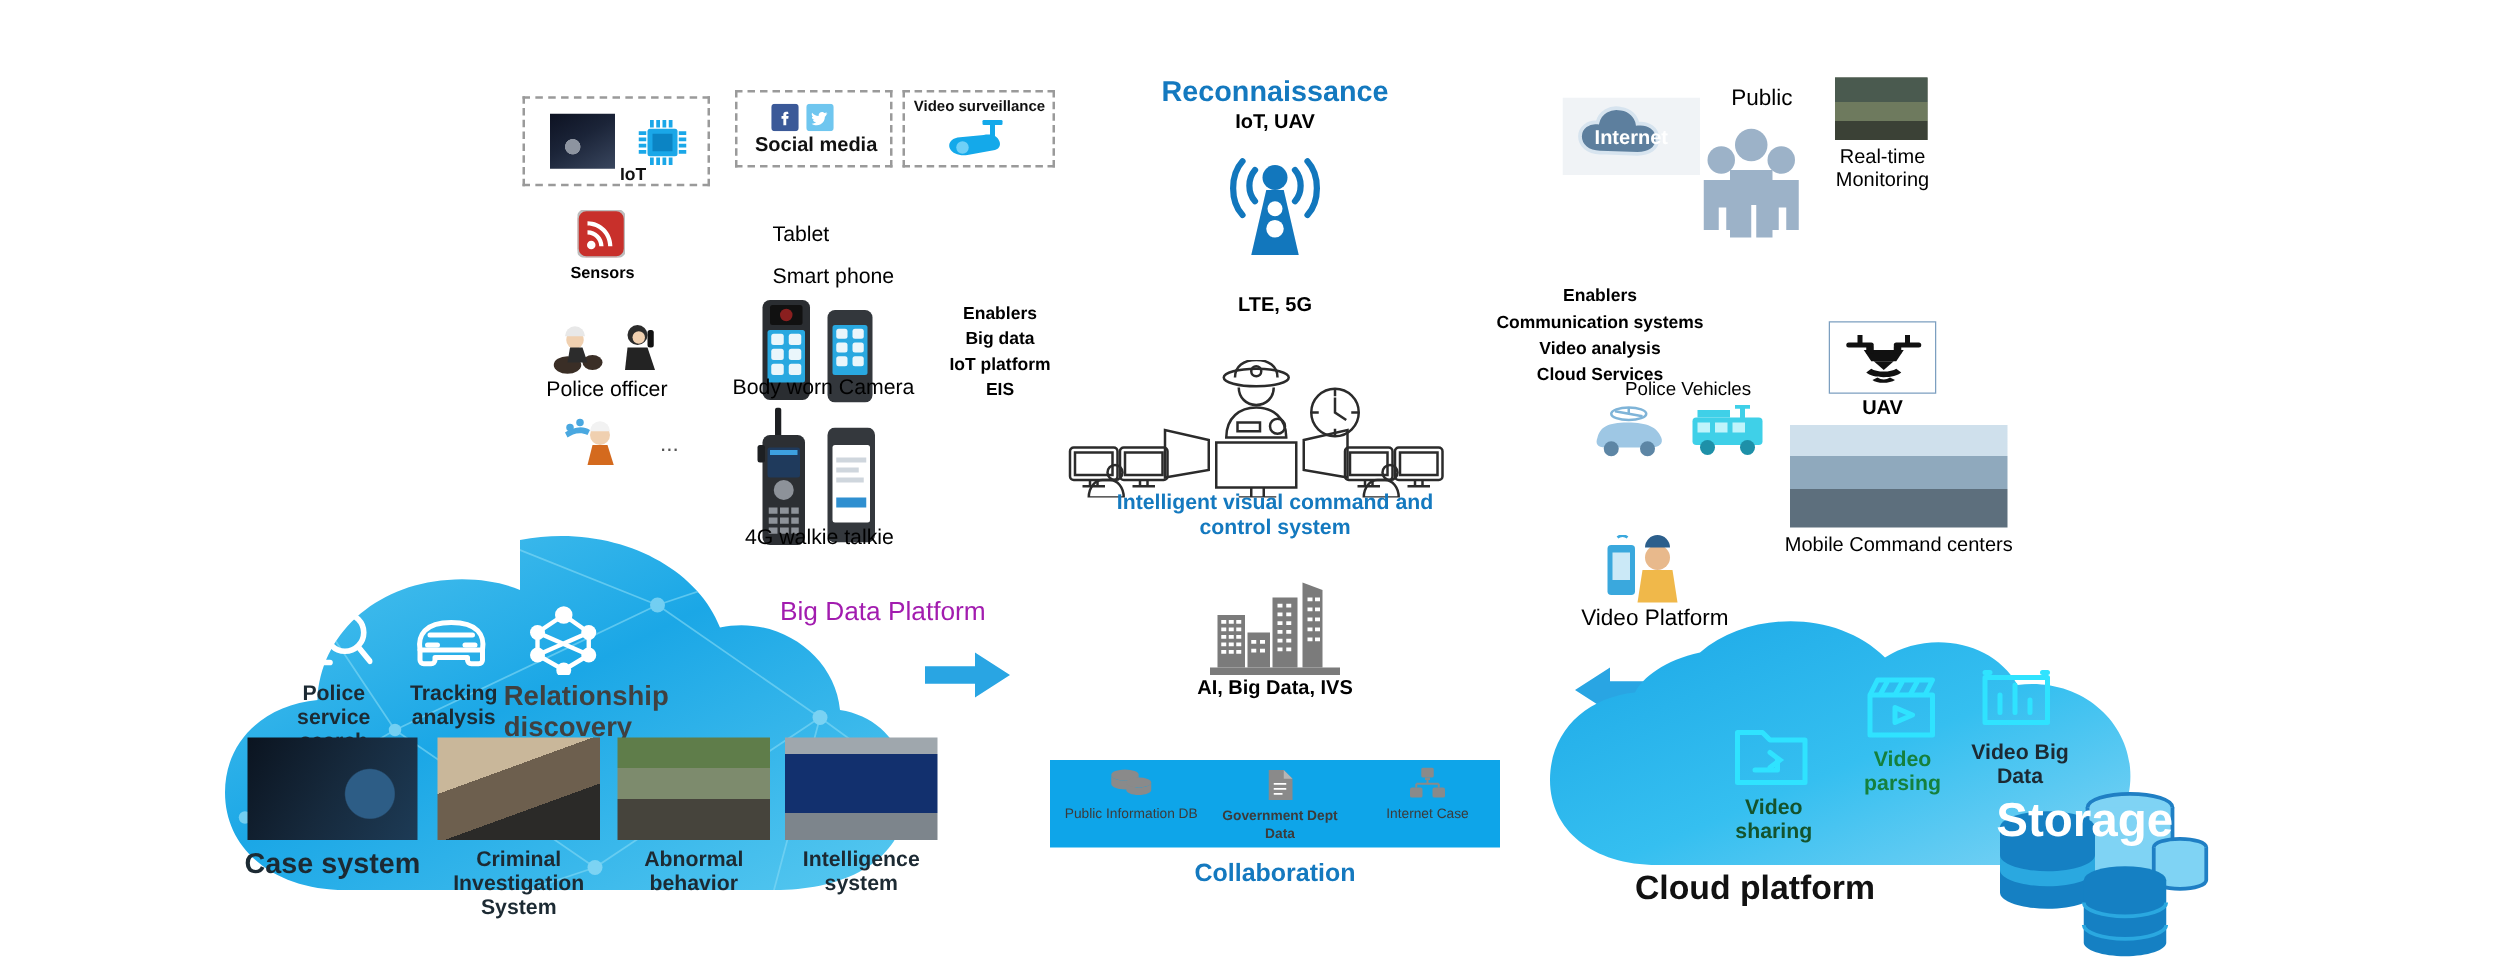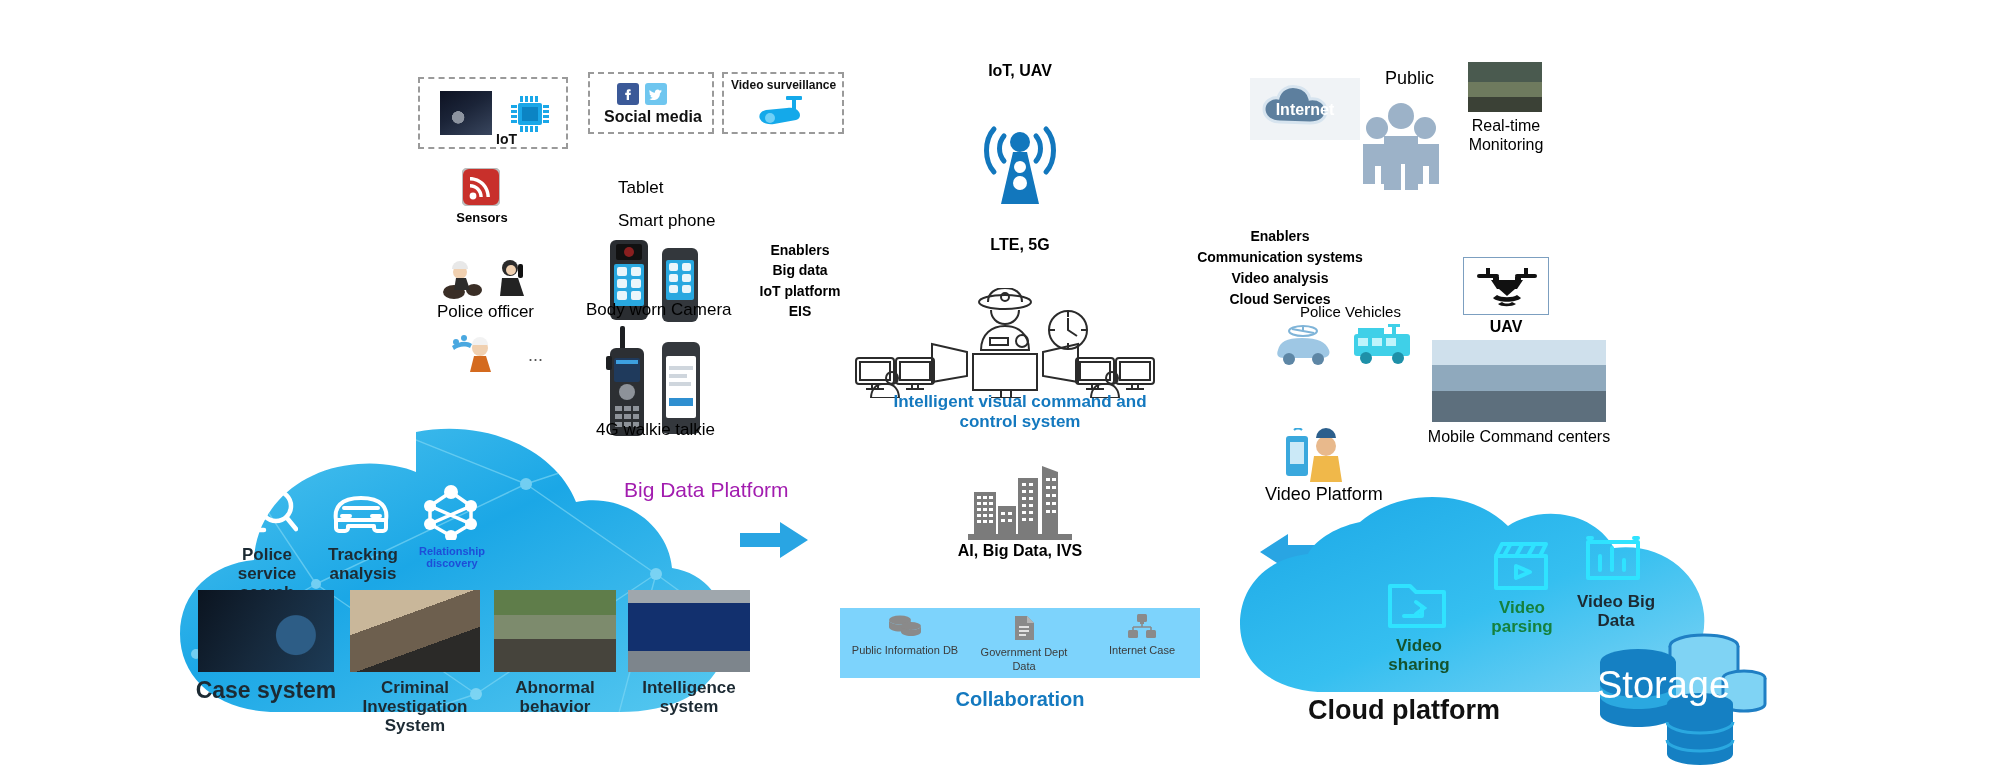--- a/index.html
+++ b/index.html
@@ -35,21 +35,21 @@
      radial-gradient(circle at 72% 55%, #2d5d86 0 18%, transparent 19%),
      linear-gradient(120deg,#0b1420 0%,#16293c 50%,#1d3b56 100%);}
   .ph-crim{background:
      linear-gradient(160deg,#c9b79a 0 35%,#6d5f4e 35% 65%,#2b2a28 65% 100%);}
   .ph-abn{background:
      linear-gradient(180deg,#5f7d4a 0 30%,#7d8b6d 30% 60%,#46443c 60% 100%);}
   .ph-intel{background:
      linear-gradient(180deg,#9fa7ad 0 16%,#12306e 16% 74%,#7d858c 74% 100%);}
   .ph-mcc{background:
      linear-gradient(180deg,#cfe0ec 0 30%,#8fa9bd 30% 62%,#5d6f7d 62% 100%);}
-  .collab-box { background:#7dd3fc; }
+  .collab-box { background:#0ea5e9; }
 </style>
 </head>
 <body>
 
 <div class="abs dash-box" style="left:418px; top:77px; width:150px; height:72px;">
   <div class="abs ph-iot" style="left:20px; top:12px; width:52px; height:44px;"></div>
   <svg class="abs" style="left:88px; top:14px;" width="44" height="42" viewBox="0 0 44 42">
     <g fill="#1aa7e8">
       <rect x="10" y="10" width="24" height="22" rx="2"></rect>
       <rect x="14" y="14" width="16" height="14" fill="#0b84c4"></rect>
@@ -202,20 +202,21 @@
 <div class="abs" style="left:596px; top:420px; font-size:17px;">4G walkie talkie</div>
 
 <div class="abs ctr bold" style="left:736px; top:240px; width:128px; font-size:14px; line-height:1.45;">
   <div>Enablers</div>
   <div>Big data</div>
   <div>IoT platform</div>
   <div>EIS</div>
 </div>
 
 <div class="abs ctr" style="left:900px; top:60px; width:240px;">
+  <div class="blue-ttl" style="font-size:23px;">Reconnaissance</div>
   <div class="bold" style="font-size:16px; margin-top:2px;">IoT, UAV</div>
 </div>
 
 <svg class="abs" style="left:982px; top:120px;" width="76" height="90" viewBox="0 0 76 90">
   <g fill="none" stroke="#1277bd" stroke-width="5" stroke-linecap="round">
     <path d="M22 16c-6 7-6 18 0 25"></path>
       <path d="M12 9c-10 11-10 32 0 43"></path>
     <path d="M54 16c6 7 6 18 0 25"></path>
       <path d="M64 9c10 11 10 32 0 43"></path>
   </g>
@@ -343,21 +344,21 @@
     <div style="font-size:11px; line-height:1.25; color:#3b3b3b;">Public Information DB</div>
   </div>
   <div class="abs ctr" style="left:128px; top:6px; width:112px;">
     <svg width="26" height="28" viewBox="0 0 26 28">
       <path d="M4 2h12l7 7v17H4z" fill="#8a8a8a"></path>
         <path d="M16 2l7 7h-7z" fill="#b5b5b5"></path>
       <g stroke="#fff" stroke-width="1.4">
           <path d="M8 13h10M8 17h10M8 21h7"></path>
         </g>
     </svg>
-    <div style="font-size:11px; line-height:1.25; color:#3b3b3b;">Government Dept Data</div>
+    <div style="font-size:11px; line-height:1.25; color:#3b3b3b;font-weight:bold;">Government Dept Data</div>
   </div>
   <div class="abs ctr" style="left:250px; top:6px; width:104px;">
     <svg width="34" height="26" viewBox="0 0 34 26">
       <g fill="#8a8a8a">
         <rect x="12" y="0" width="10" height="8" rx="1.5"></rect>
           <rect x="15" y="8" width="4" height="2"></rect>
         <rect x="3" y="16" width="10" height="8" rx="1.5"></rect>
           <rect x="21" y="16" width="10" height="8" rx="1.5"></rect>
       </g>
       <g stroke="#8a8a8a" stroke-width="1.6" fill="none">
@@ -519,21 +520,21 @@
   </g>
   <g fill="#fff">
       <circle cx="33" cy="10" r="7"></circle>
       <circle cx="12" cy="24" r="6"></circle>
       <circle cx="53" cy="24" r="6"></circle>
   <circle cx="12" cy="42" r="6"></circle>
       <circle cx="53" cy="42" r="6"></circle>
       <circle cx="33" cy="54" r="6"></circle>
     </g>
 </svg>
-<div class="abs ctr bold" style="left:403px; top:545px; width:98px; font-size:11px; line-height:1.12; color:#1d4ed8;">Relationship discovery</div>
+<div class="abs ctr bold" style="left:403px; top:545px; width:98px; font-size:22px; line-height:1.12; color:#404040;">Relationship discovery</div>
 
 <div class="abs" style="left:624px; top:478px; font-size:21px; color:#a21caf;">Big Data Platform</div>
 
 <div class="abs ph-case photo" style="left:198px; top:590px; width:136px; height:82px;"></div>
 <div class="abs ctr bold" style="left:190px; top:678px; width:152px; font-size:23px; line-height:1.12; color:#1c2a33;">Case system</div>
 
 <div class="abs ph-crim photo" style="left:350px; top:590px; width:130px; height:82px;"></div>
 <div class="abs ctr bold" style="left:348px; top:678px; width:134px; font-size:17px; line-height:1.12; color:#1c2a33;">Criminal Investigation System</div>
 
 <div class="abs ph-abn photo" style="left:494px; top:590px; width:122px; height:82px;"></div>
@@ -596,15 +597,15 @@
       <path d="M8 54c0 7 17 13 38 13s38-6 38-13v12c0 7-17 13-38 13S8 73 8 66z"></path>
     </g>
   <g fill="#1580c3">
     <ellipse cx="108" cy="74" rx="33" ry="11"></ellipse>
     <path d="M75 74v50c0 6 15 11 33 11s33-5 33-11V74z"></path>
   </g>
   <g stroke="#2aa8e0" stroke-width="3" fill="none">
       <path d="M75 92c0 6 15 11 33 11s33-5 33-11M75 110c0 6 15 11 33 11s33-5 33-11"></path>
     </g>
 </svg>
-<div class="abs" style="left:1597px; top:664px; width:200px; font-size:38px; color:#ffffff;">Storage</div>
+<div class="abs" style="left:1597px; top:636px; width:200px; font-size:38px; color:#ffffff;font-weight:bold;">Storage</div>
 
 <div class="abs bold" style="left:1308px; top:695px; font-size:27px; color:#111;">Cloud platform</div>
 
 </body></html>

